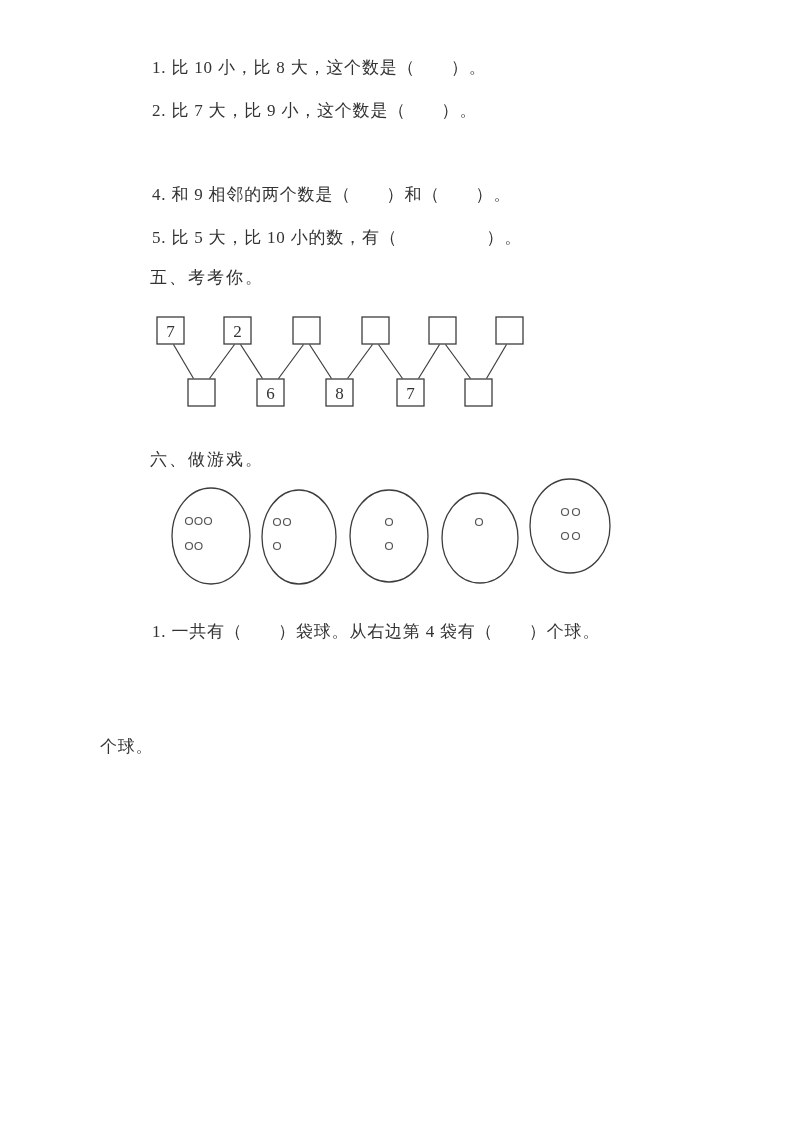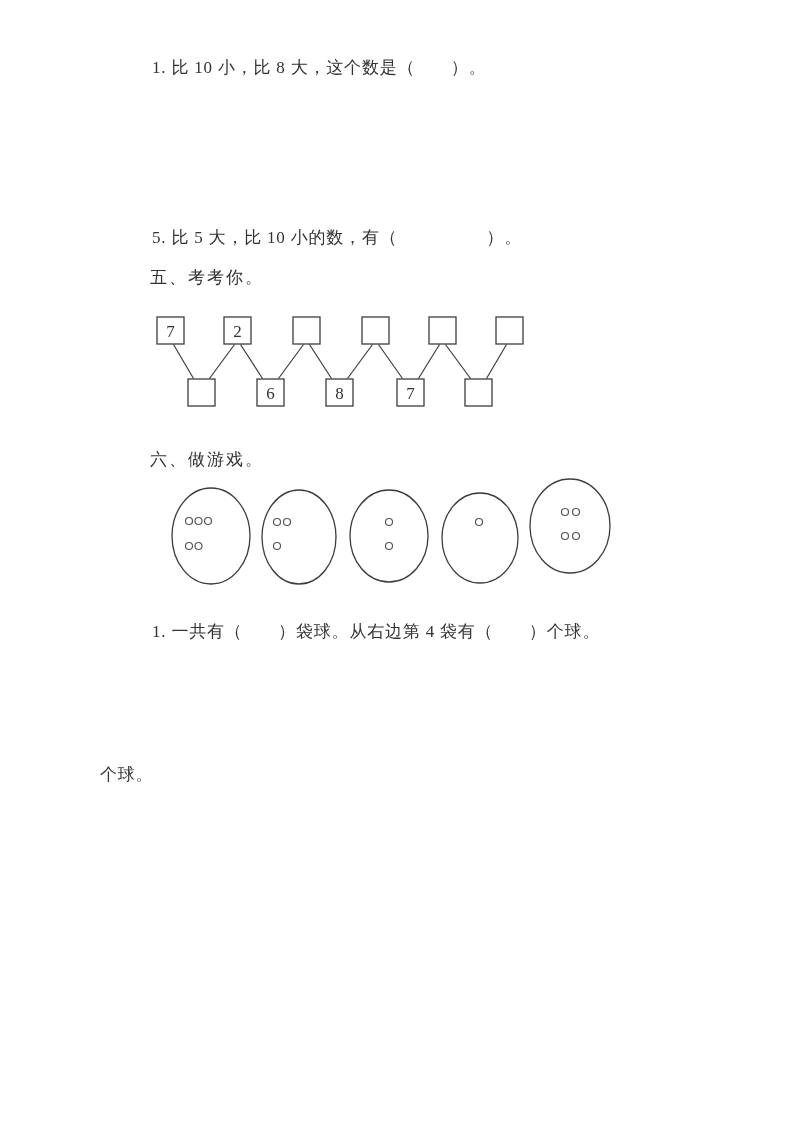--- a/index.html
+++ b/index.html
@@ -33,28 +33,30 @@
     width: 793px; height: 1122px;
     pointer-events: none;
   }
 </style>
 </head>
 <body>
 
 <div class="page">
 
   <div class="line" style="top:57px">1. 比 10 小，比 8 大，这个数是（　　）。</div>
+  <div class="line" style="top:100px">2. 比 7 大，比 9 小，这个数是（　　）。</div>
+  <div class="line" style="top:184px">4. 和 9 相邻的两个数是（　　）和（　　）。</div>
   <div class="line" style="top:227px">5. 比 5 大，比 10 小的数，有（　　　　　）。</div>
 
   <div class="line heading" style="top:267px">五、考考你。</div>
 
   <div class="line heading" style="top:449px">六、做游戏。</div>
 
   <div class="line" style="top:621px">1. 一共有（　　）袋球。从右边第 4 袋有（　　）个球。</div>
-  <div class="line wrap-line" style="top:764px">个球。</div>
+  <div class="line wrap-line" style="top:736px">个球。</div>
 
   <svg id="figure-layer" xmlns="http://www.w3.org/2000/svg">
       <line x1="173.5" y1="344.5" x2="193.5" y2="378.5" stroke="#3d3d3d" stroke-width="1.2"></line>
       <line x1="234.5" y1="344.5" x2="209.5" y2="378.5" stroke="#3d3d3d" stroke-width="1.2"></line>
       <line x1="240.5" y1="344.5" x2="262.5" y2="378.5" stroke="#3d3d3d" stroke-width="1.2"></line>
       <line x1="303.5" y1="344.5" x2="278.5" y2="378.5" stroke="#3d3d3d" stroke-width="1.2"></line>
       <line x1="309.5" y1="344.5" x2="331.5" y2="378.5" stroke="#3d3d3d" stroke-width="1.2"></line>
       <line x1="372.5" y1="344.5" x2="347.5" y2="378.5" stroke="#3d3d3d" stroke-width="1.2"></line>
       <line x1="378.5" y1="344.5" x2="402.5" y2="378.5" stroke="#3d3d3d" stroke-width="1.2"></line>
       <line x1="439.5" y1="344.5" x2="418.5" y2="378.5" stroke="#3d3d3d" stroke-width="1.2"></line>

